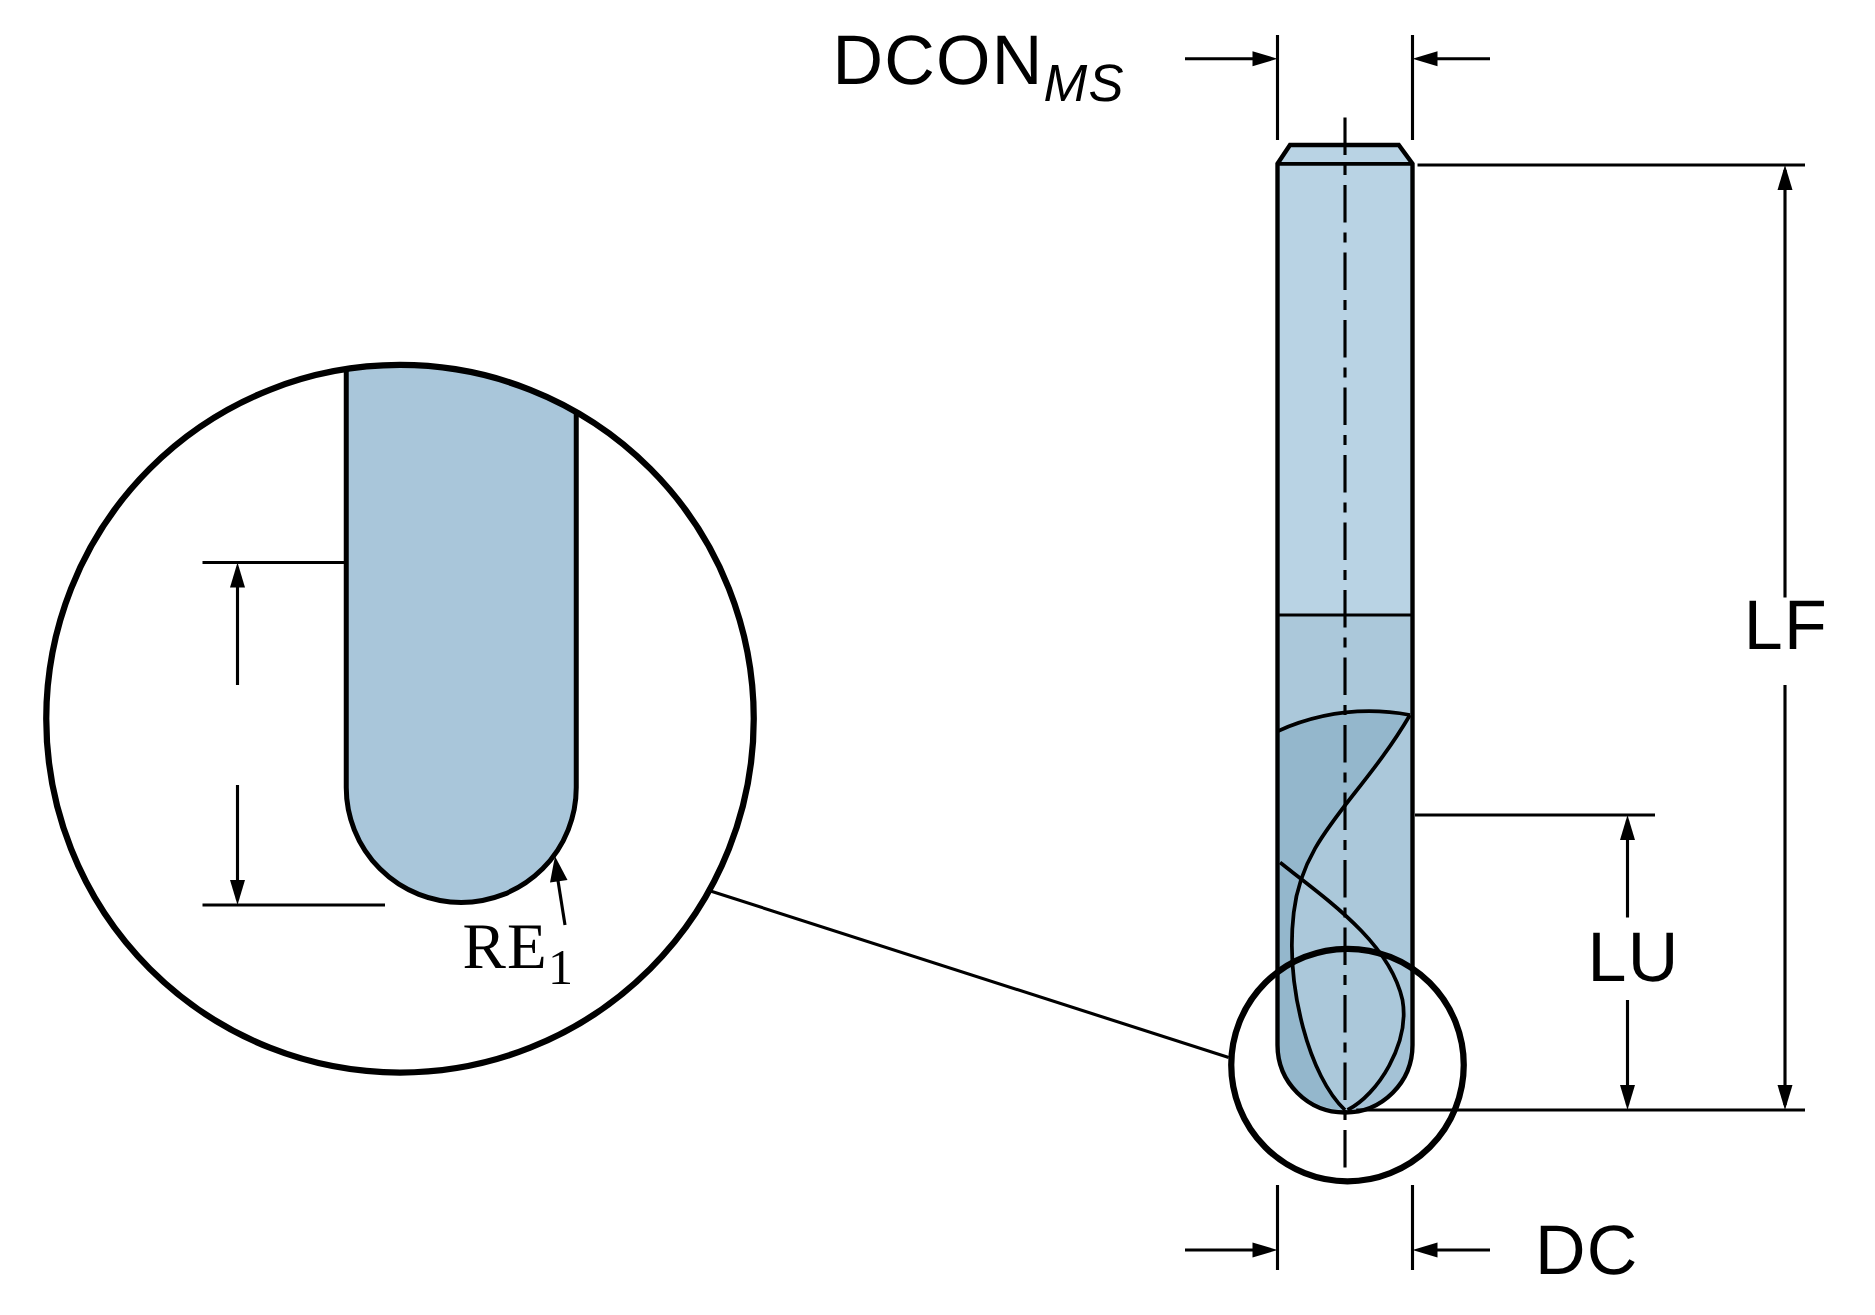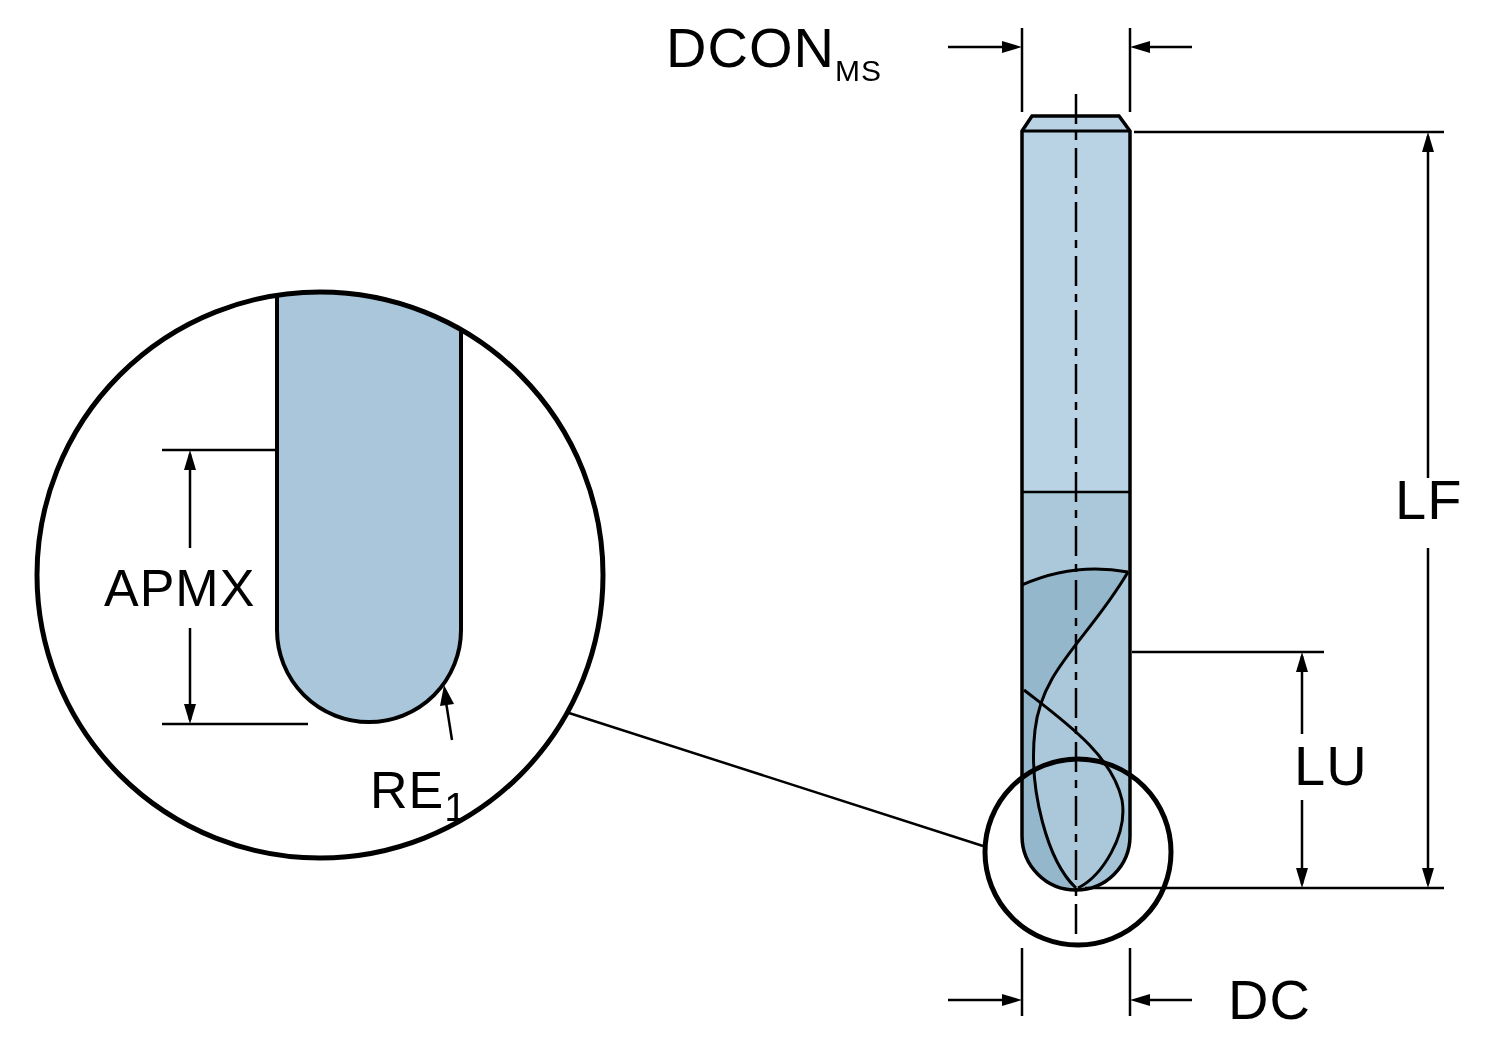--- a/index.html
+++ b/index.html
@@ -8,21 +8,21 @@
     width:1500px;height:1052px;
     background:#ffffff;
     font-family:"Liberation Sans", sans-serif;
     overflow:hidden;
   }
   .canvas svg{position:absolute;left:0;top:0;}
   .label{position:absolute;color:#000;line-height:1;white-space:nowrap;}
   .size-lg{font-size:56px;letter-spacing:1px;}
   .size-md{font-size:52px;letter-spacing:1px;}
   .sub{display:inline-block;}
-  .sub-lg{font-size:30px;transform:translateY(14px);}
+  .sub-lg{font-size:42px;transform:translateY(14px);font-style:italic;}
   .sub-md{font-size:40px;transform:translateY(13px);}
   .dim{stroke:#000;stroke-width:2.5;fill:none;}
   .outline{stroke:#000;fill:none;}
   .arrow{fill:#000;stroke:none;}
 </style>
 </head>
 <body>
 
 <div class="canvas">
 
@@ -106,21 +106,20 @@
       <path class="dim" d="M 1192,1000 L 1148,1000"></path>
       <polygon class="arrow" points="1022,1000 1002,994 1002,1006"></polygon>
       <polygon class="arrow" points="1130,1000 1150,994 1150,1006"></polygon>
     </g>
   </svg>
 
   <div class="label size-lg" style="left:666px;top:20px;"><span>DCON</span><span class="sub sub-lg">MS</span></div>
 
   <div class="label size-lg" style="left:1395px;top:472px;">LF</div>
 
-  <div class="label size-lg" style="left:1270px;top:738px;margin-left:24px;">LU</div>
+  <div class="label size-lg" style="left:1270px;top:738px;">LU</div>
 
   <div class="label size-lg" style="left:1228px;top:972px;">DC</div>
 
-  <div class="label size-md" style="left:104px;top:562px;">APMX</div>
 
-  <div class="label size-md" style="left:370px;top:764px;"><span>RE</span><span class="sub sub-md">1</span></div>
+  <div class="label size-md" style="left:370px;top:732px;font-family:Liberation Serif, serif;"><span>RE</span><span class="sub sub-md">1</span></div>
 
 </div>
 
 </body></html>

